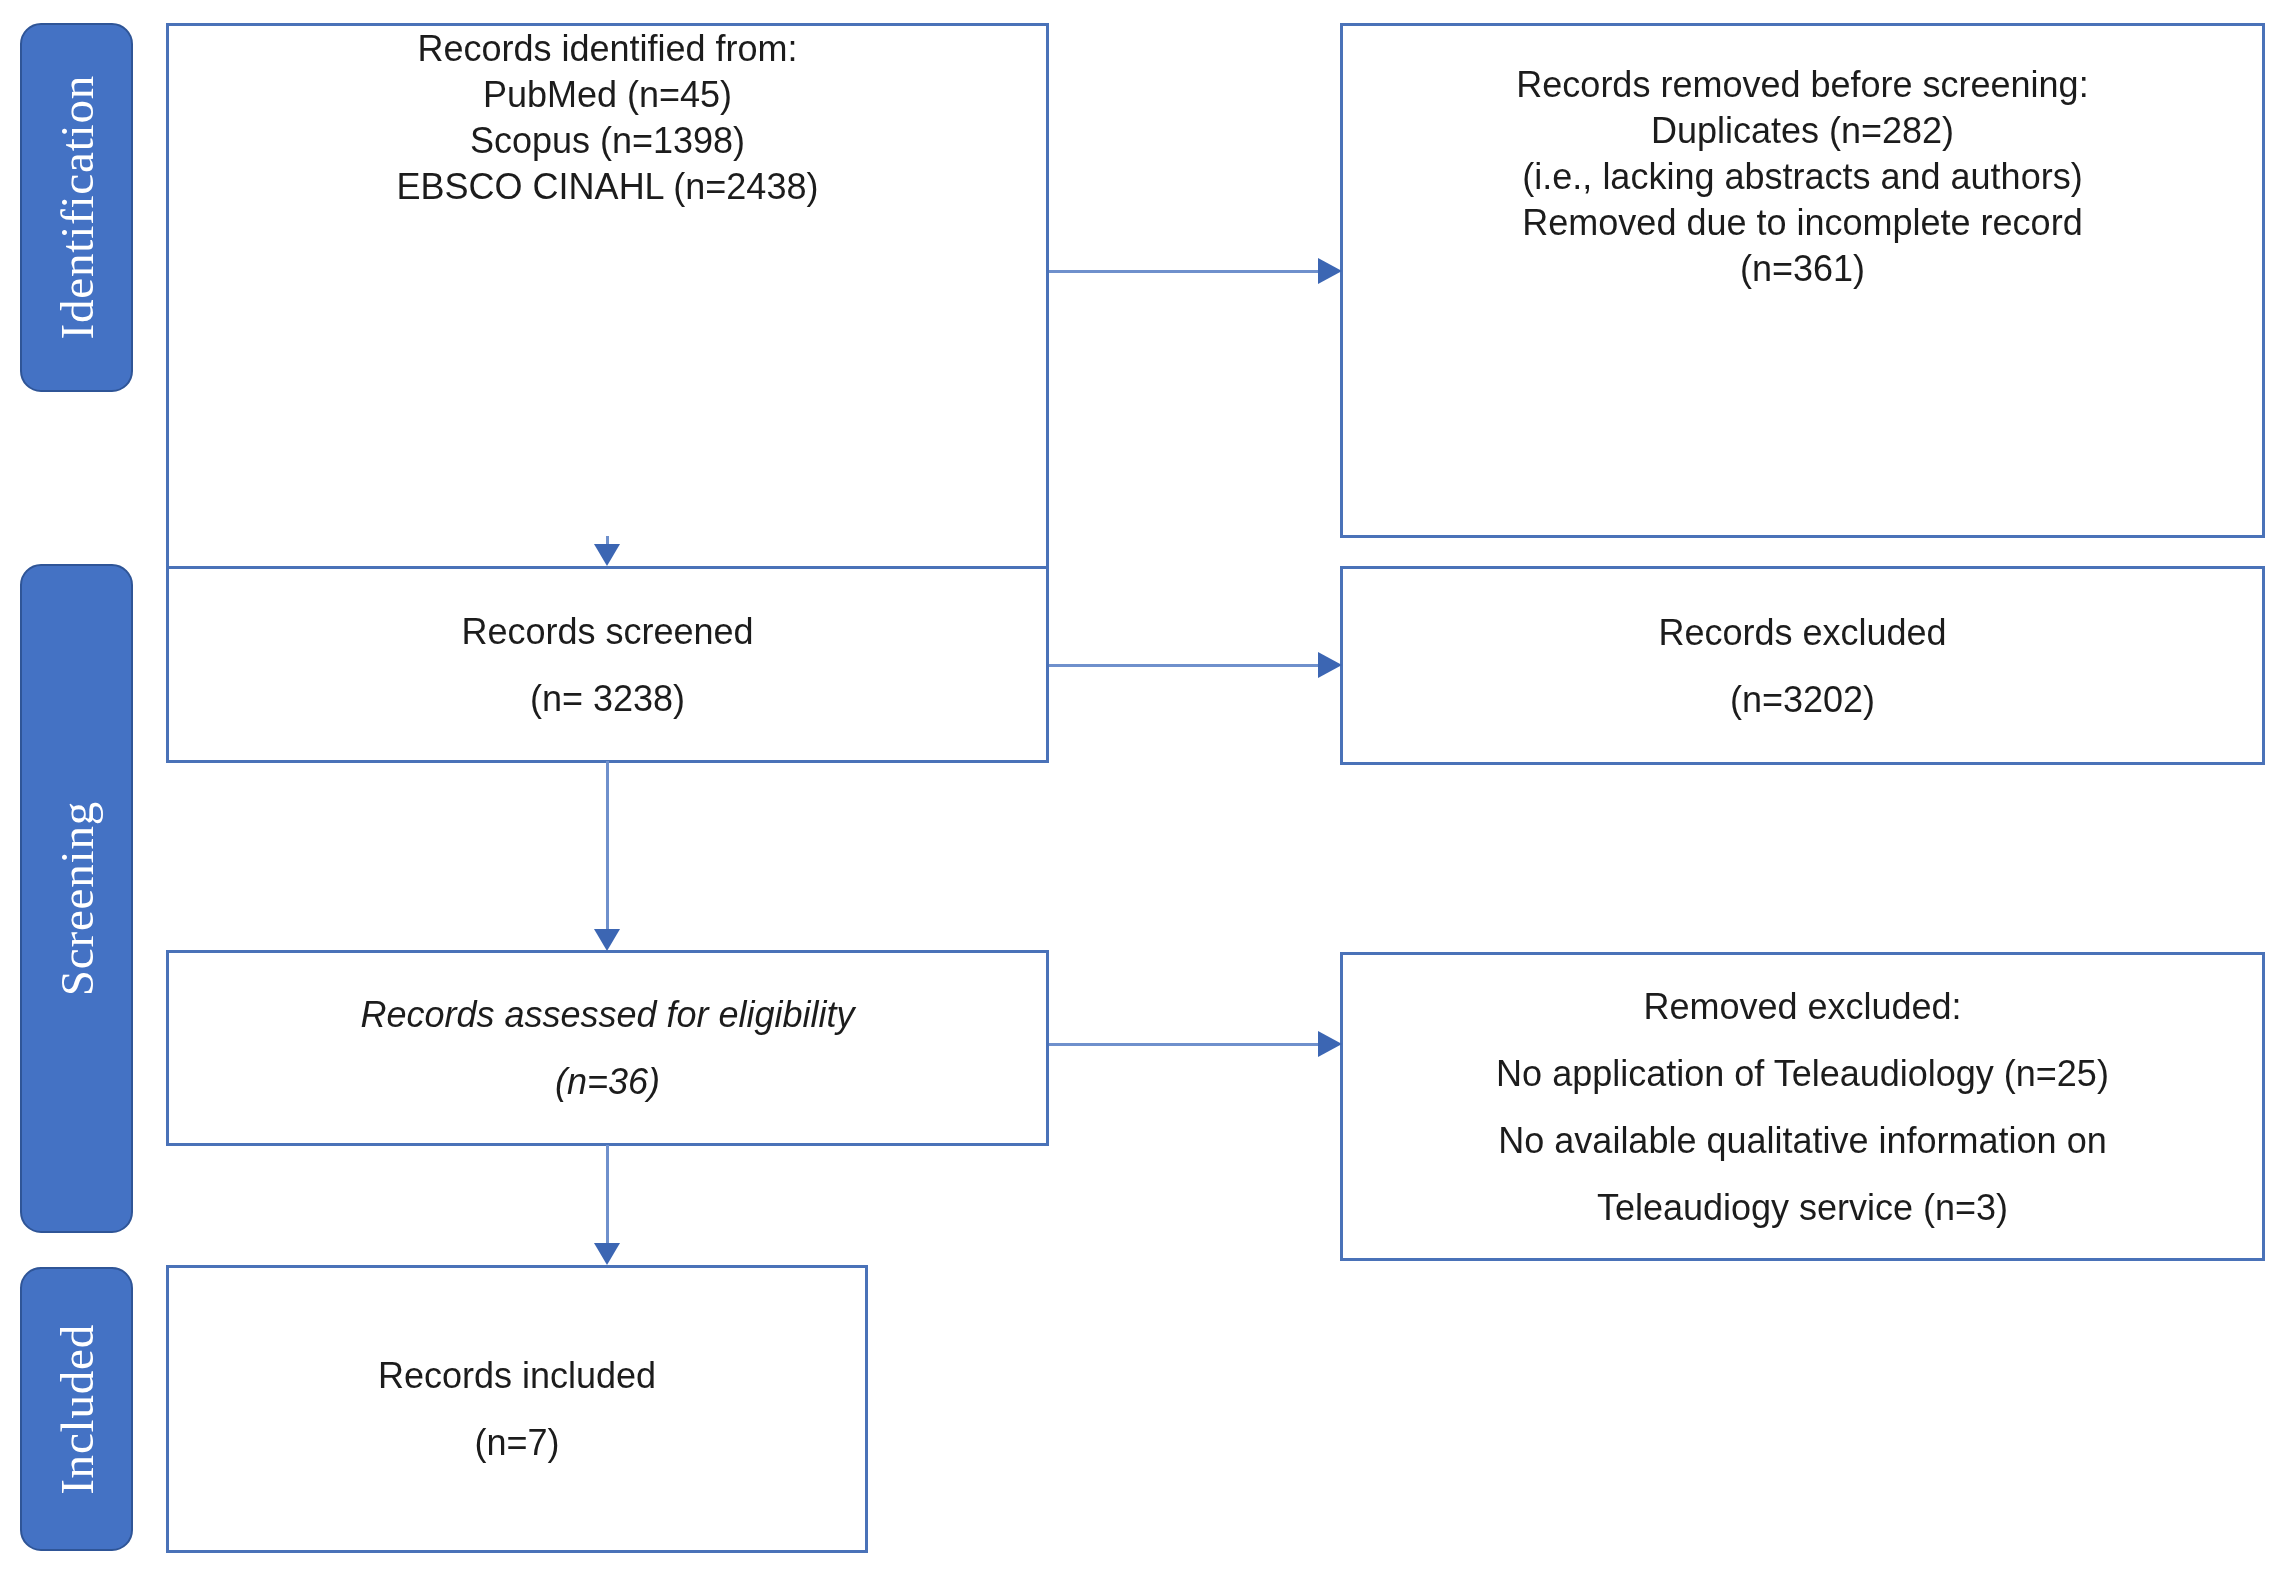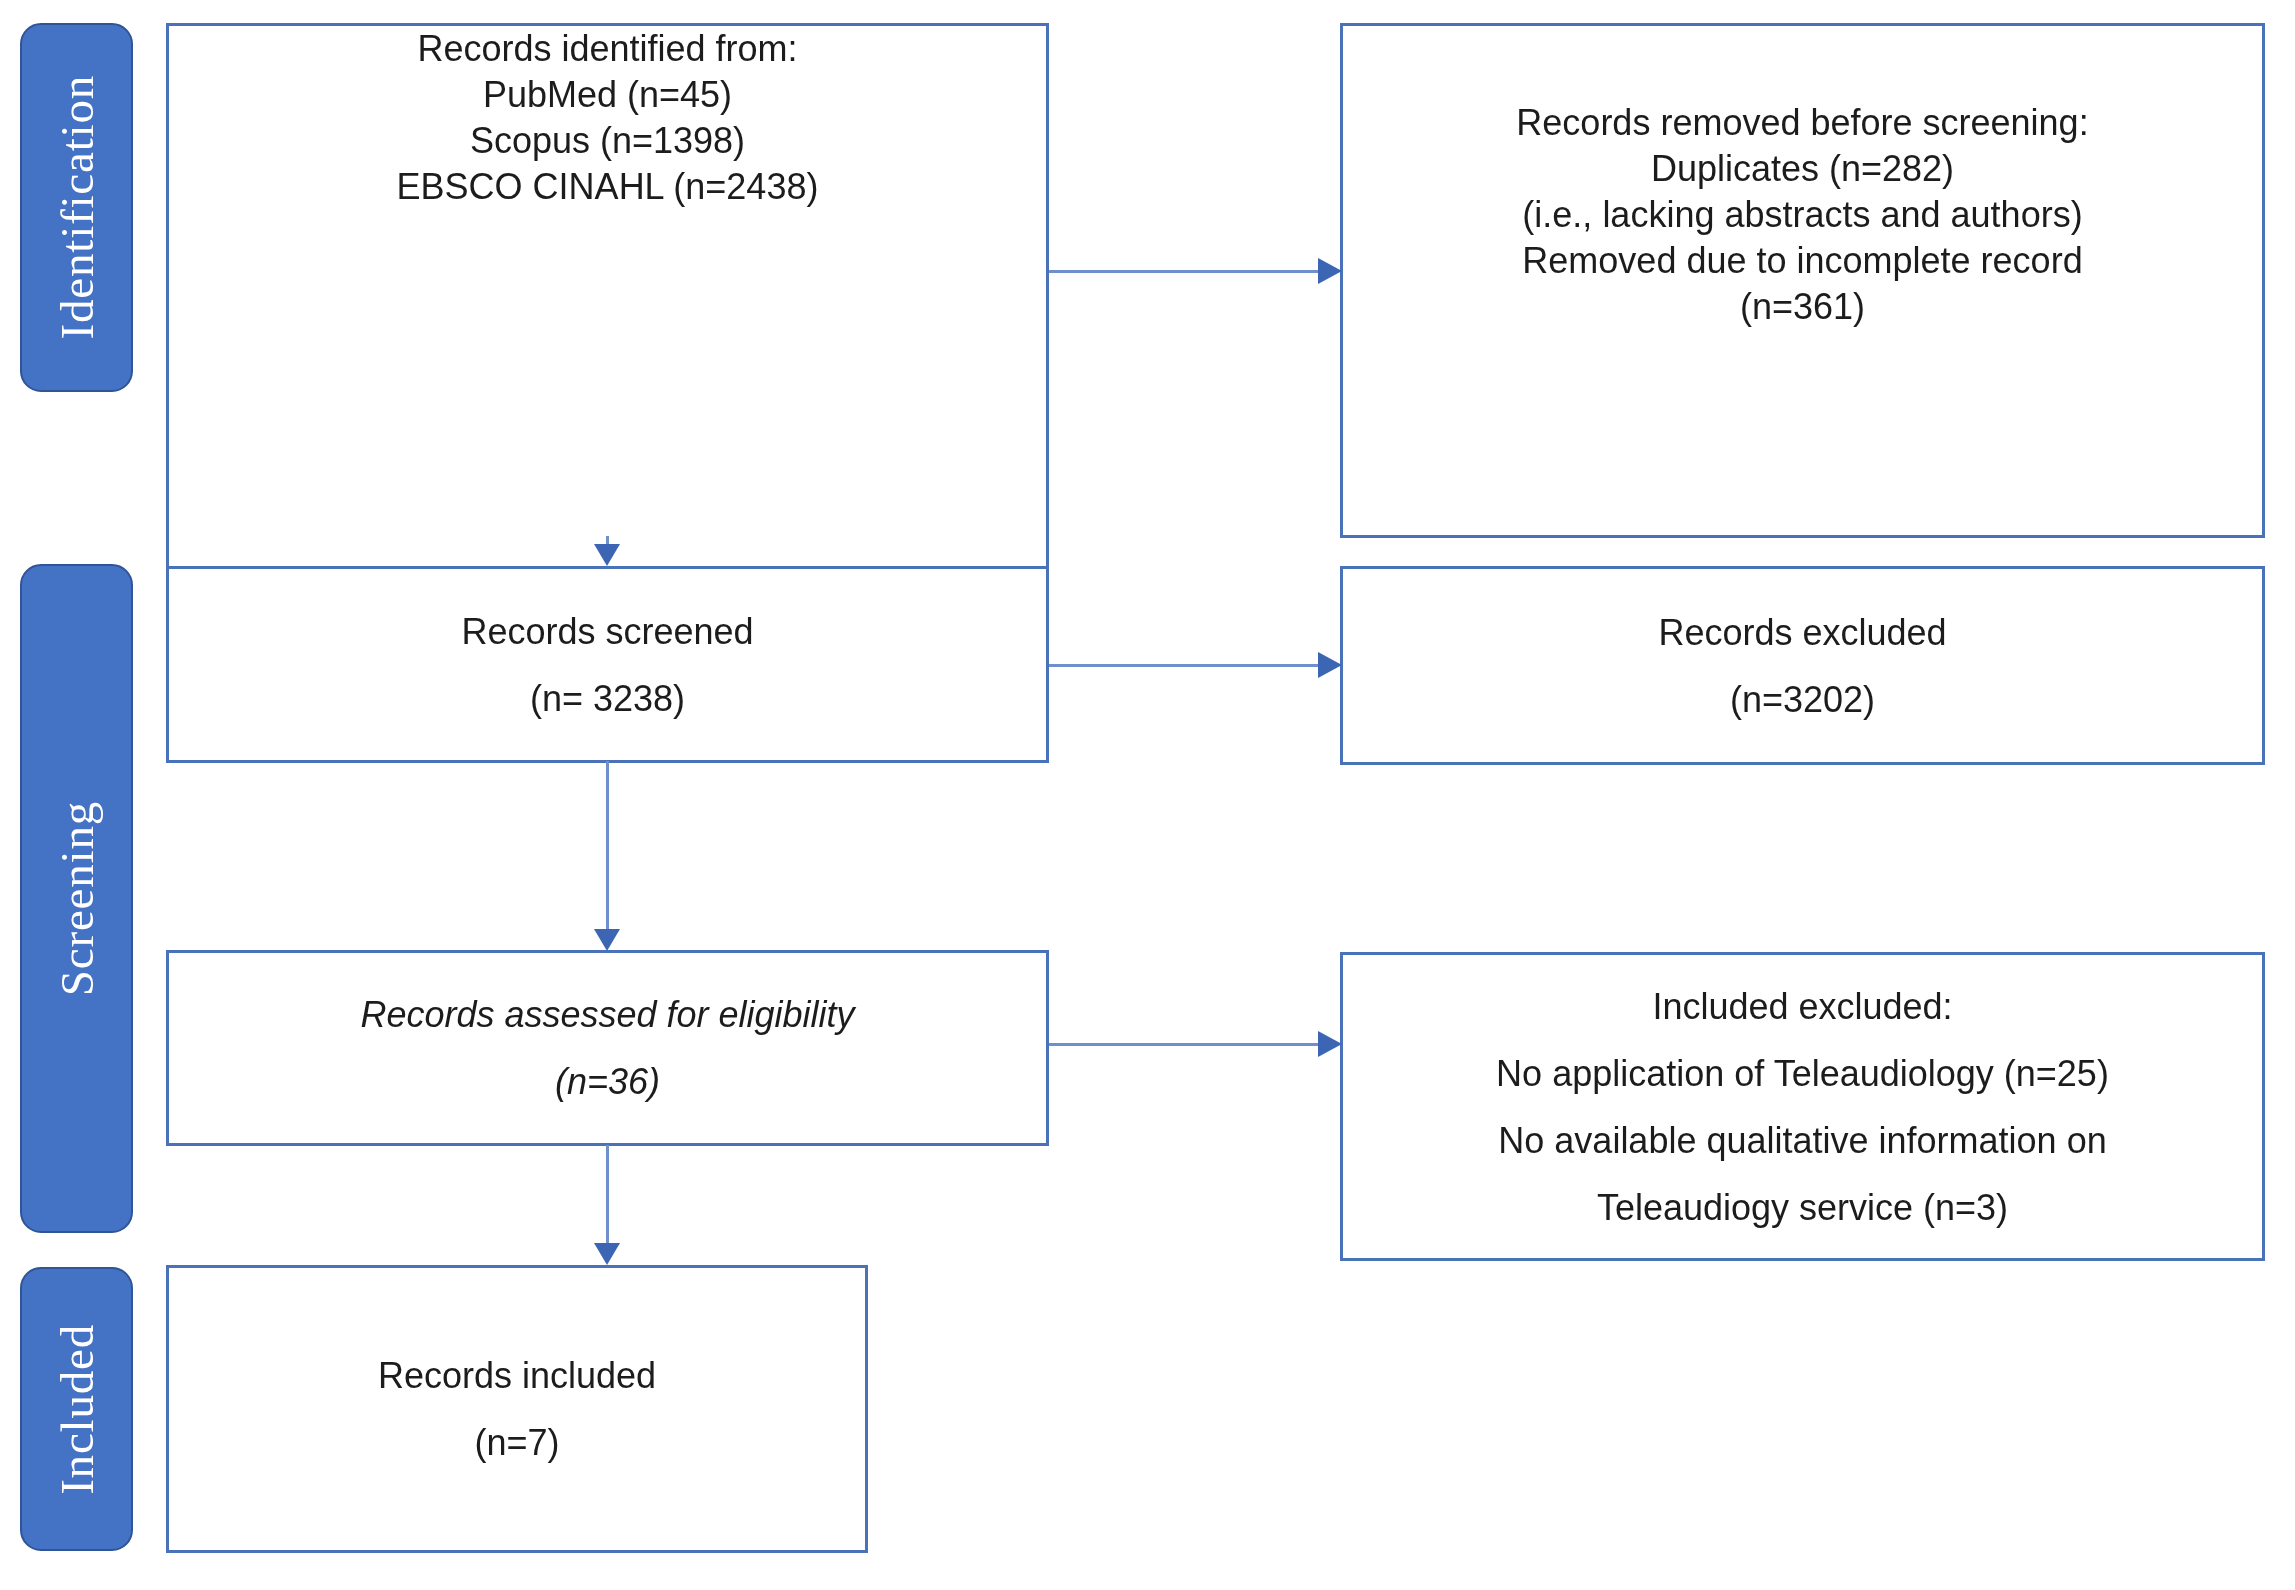--- a/index.html
+++ b/index.html
@@ -54,21 +54,21 @@
     display: flex;
     flex-direction: column;
     justify-content: center;
     line-height: 67px;
   }
   .flowbox.top-anchored {
     justify-content: flex-start;
     line-height: 46px;
   }
   .box-identified { left: 166px;  top: 22.6px;   width: 883px; height: 582px; }
-  .box-removed    { left: 1340px; top: 22.6px;   width: 925px; height: 515px; padding-top: 74px; align-items: center; }
+  .box-removed    { left: 1340px; top: 22.6px;   width: 925px; height: 515px; padding-top: 36px; align-items: center; }
   .box-screened   { left: 166px;  top: 566px;  width: 883px; height: 197px; }
   .box-excluded-screened { left: 1340px; top: 566px; width: 925px; height: 199px; }
   .box-assessed   { left: 166px;  top: 950px; width: 883px; height: 196px; font-style: italic; }
   .box-excluded-assessed { left: 1340px; top: 952px; width: 925px; height: 309px; }
   .box-included   { left: 166px;  top: 1265px; width: 702px; height: 288px; }
 
   .line { white-space: nowrap; }
 
   
   .arrow-line-h {
@@ -137,21 +137,21 @@
     <div class="line">Records excluded</div>
     <div class="line">(n=3202)</div>
   </div>
 
   <div class="flowbox box-assessed">
     <div class="line">Records assessed for eligibility</div>
     <div class="line">(n=36)</div>
   </div>
 
   <div class="flowbox box-excluded-assessed">
-    <div class="line">Included excluded:</div>
+    <div class="line">Removed excluded:</div>
     <div class="line">No application of Teleaudiology (n=25)</div>
     <div class="line">No available qualitative information on</div>
     <div class="line">Teleaudiogy service (n=3)</div>
   </div>
 
   <div class="flowbox box-included">
     <div class="line">Records included</div>
     <div class="line">(n=7)</div>
   </div>
 

